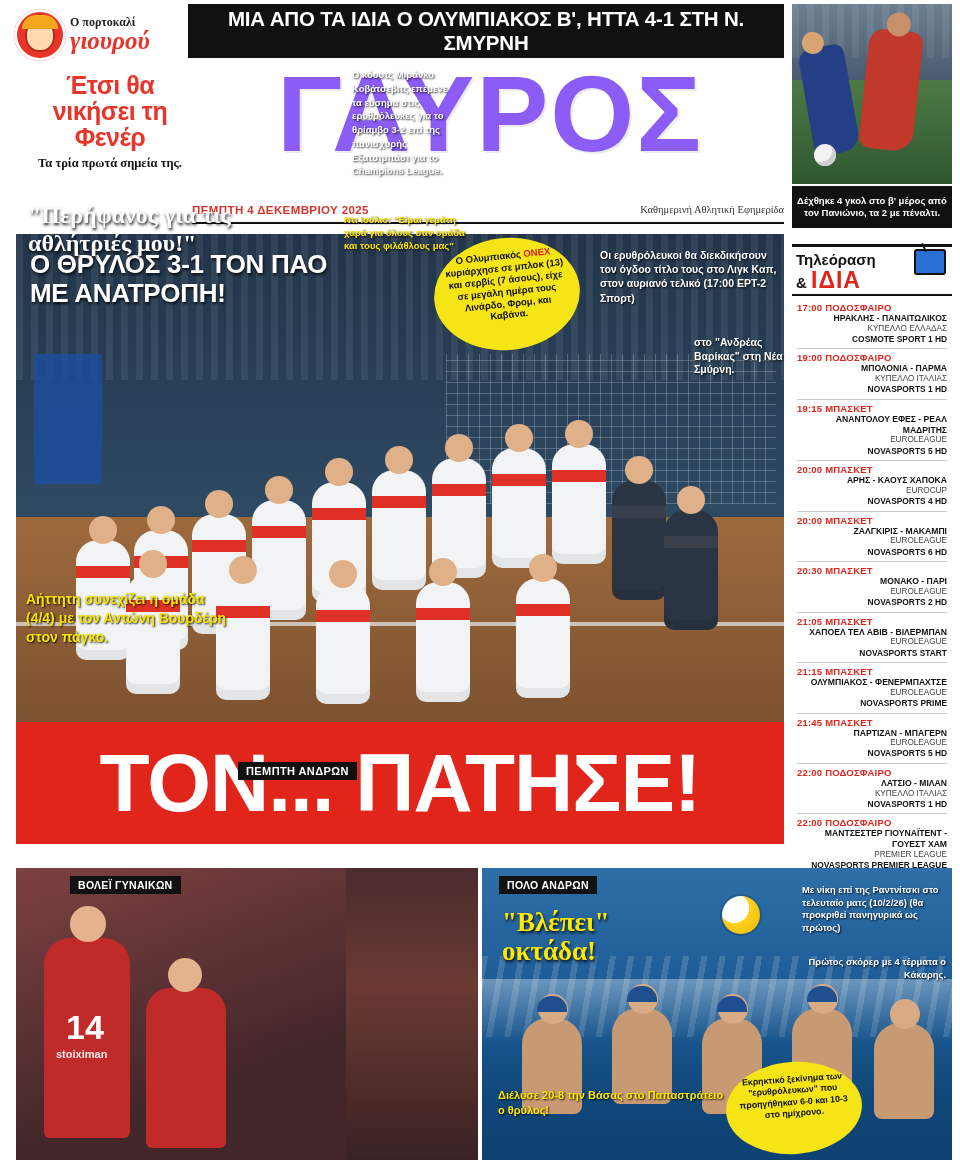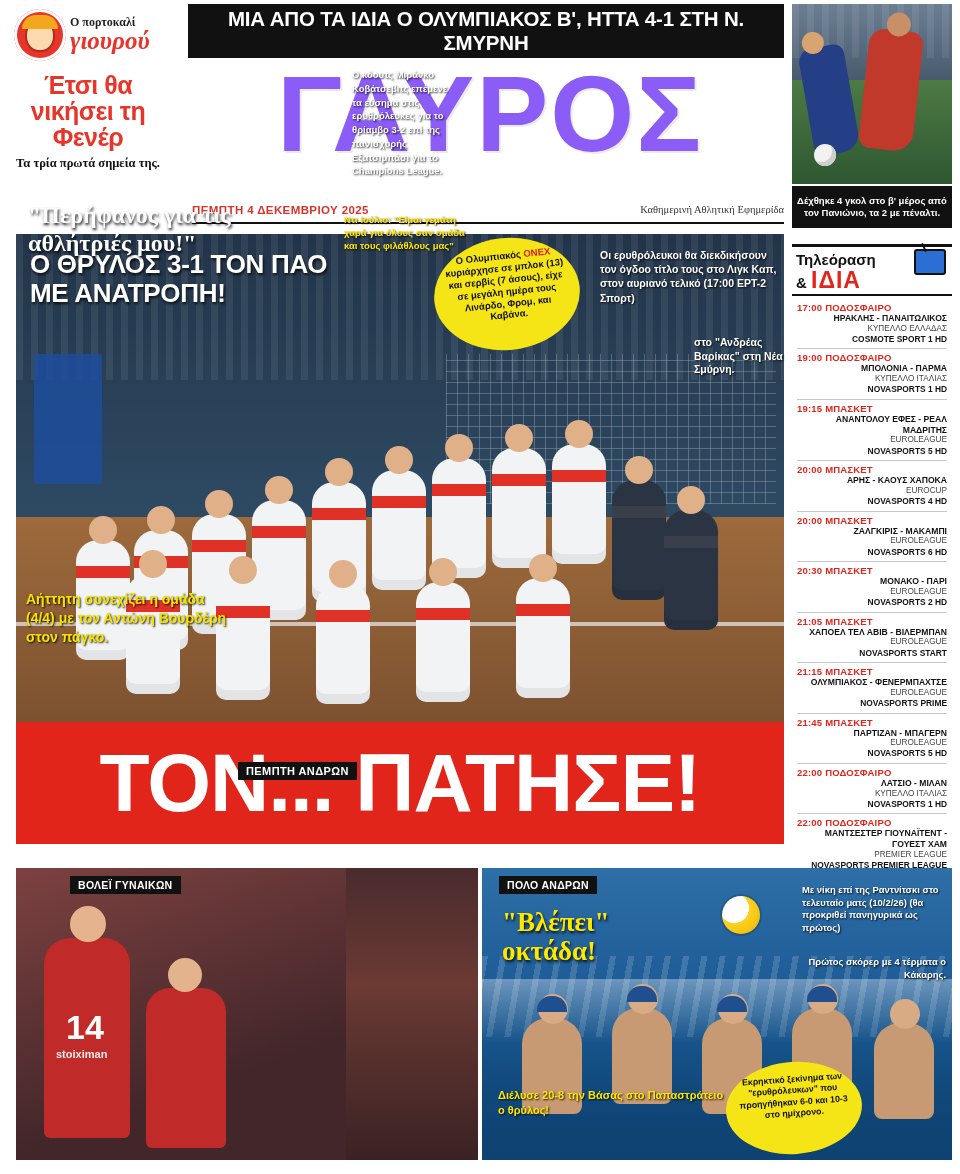--- a/index.html
+++ b/index.html
@@ -131,21 +131,21 @@
   }
 
   
   .masthead {
     position: absolute;
     left: 0; top: 62px;
     width: 790px; height: 140px;
   }
   .mast-left {
     position: absolute;
-    left: 0; top: 10px;
+    left: 22px; top: 10px;
     width: 176px;
     text-align: center;
   }
   .mast-left .line {
     color: #e8352a;
     font-weight: bold;
     font-size: 25px;
     line-height: 1.04;
     letter-spacing: -0.5px;
   }

